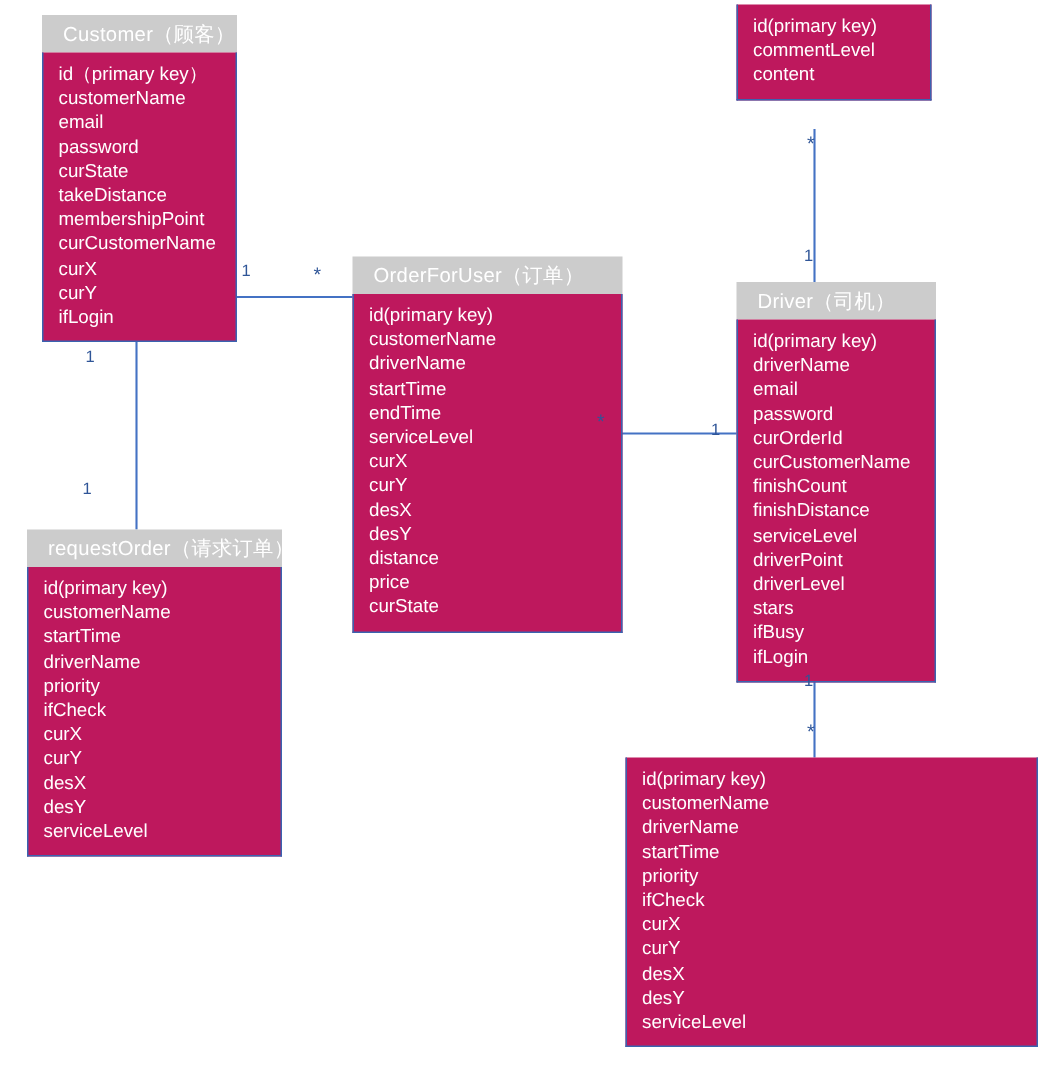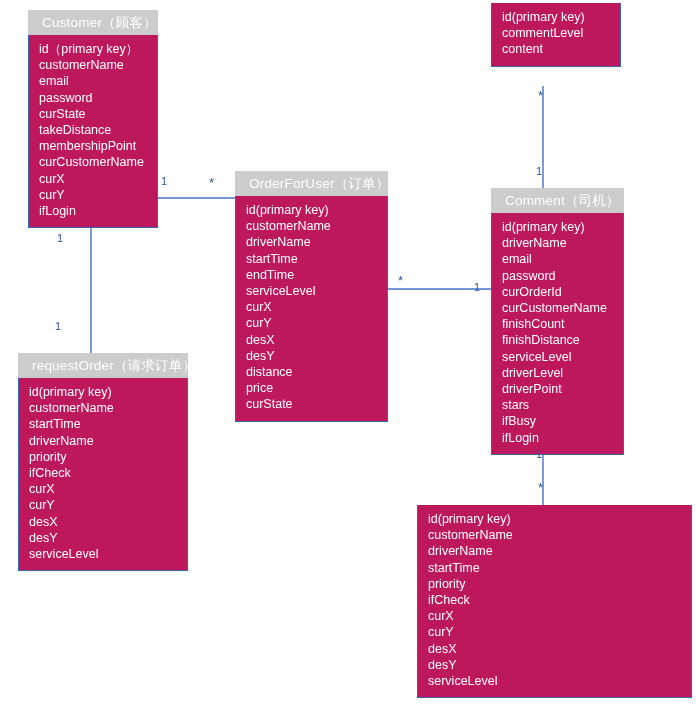--- a/index.html
+++ b/index.html
@@ -107,53 +107,53 @@
   </div>
 
   <div class="entity" style="left:491px; top:3px; width:130px;">
     <div class="entity-body">
       <div class="entity-field">id(primary key)</div>
       <div class="entity-field">commentLevel</div>
       <div class="entity-field">content</div>
     </div>
   </div>
 
-  <div class="entity" style="left:235px; top:171px; width:153px;">
+  <div class="entity" style="left:235px; top:171px; width:180px;">
     <div class="entity-header">OrderForUser（订单）</div>
     <div class="entity-body">
       <div class="entity-field">id(primary key)</div>
       <div class="entity-field">customerName</div>
       <div class="entity-field">driverName</div>
       <div class="entity-field">startTime</div>
       <div class="entity-field">endTime</div>
       <div class="entity-field">serviceLevel</div>
       <div class="entity-field">curX</div>
       <div class="entity-field">curY</div>
       <div class="entity-field">desX</div>
       <div class="entity-field">desY</div>
       <div class="entity-field">distance</div>
       <div class="entity-field">price</div>
       <div class="entity-field">curState</div>
     </div>
   </div>
 
   <div class="entity" style="left:491px; top:188px; width:133px;">
-    <div class="entity-header">Comment（司机）</div>
+    <div class="entity-header">Driver（司机）</div>
     <div class="entity-body">
       <div class="entity-field">id(primary key)</div>
       <div class="entity-field">driverName</div>
       <div class="entity-field">email</div>
       <div class="entity-field">password</div>
       <div class="entity-field">curOrderId</div>
       <div class="entity-field">curCustomerName</div>
       <div class="entity-field">finishCount</div>
       <div class="entity-field">finishDistance</div>
       <div class="entity-field">serviceLevel</div>
+      <div class="entity-field">driverPoint</div>
       <div class="entity-field">driverLevel</div>
-      <div class="entity-field">driverPoint</div>
       <div class="entity-field">stars</div>
       <div class="entity-field">ifBusy</div>
       <div class="entity-field">ifLogin</div>
     </div>
   </div>
 
   <div class="entity" style="left:3px; top:353px; width:185px;padding-left:15px;">
     <div class="entity-header">requestOrder（请求订单）</div>
     <div class="entity-body">
       <div class="entity-field">id(primary key)</div>

